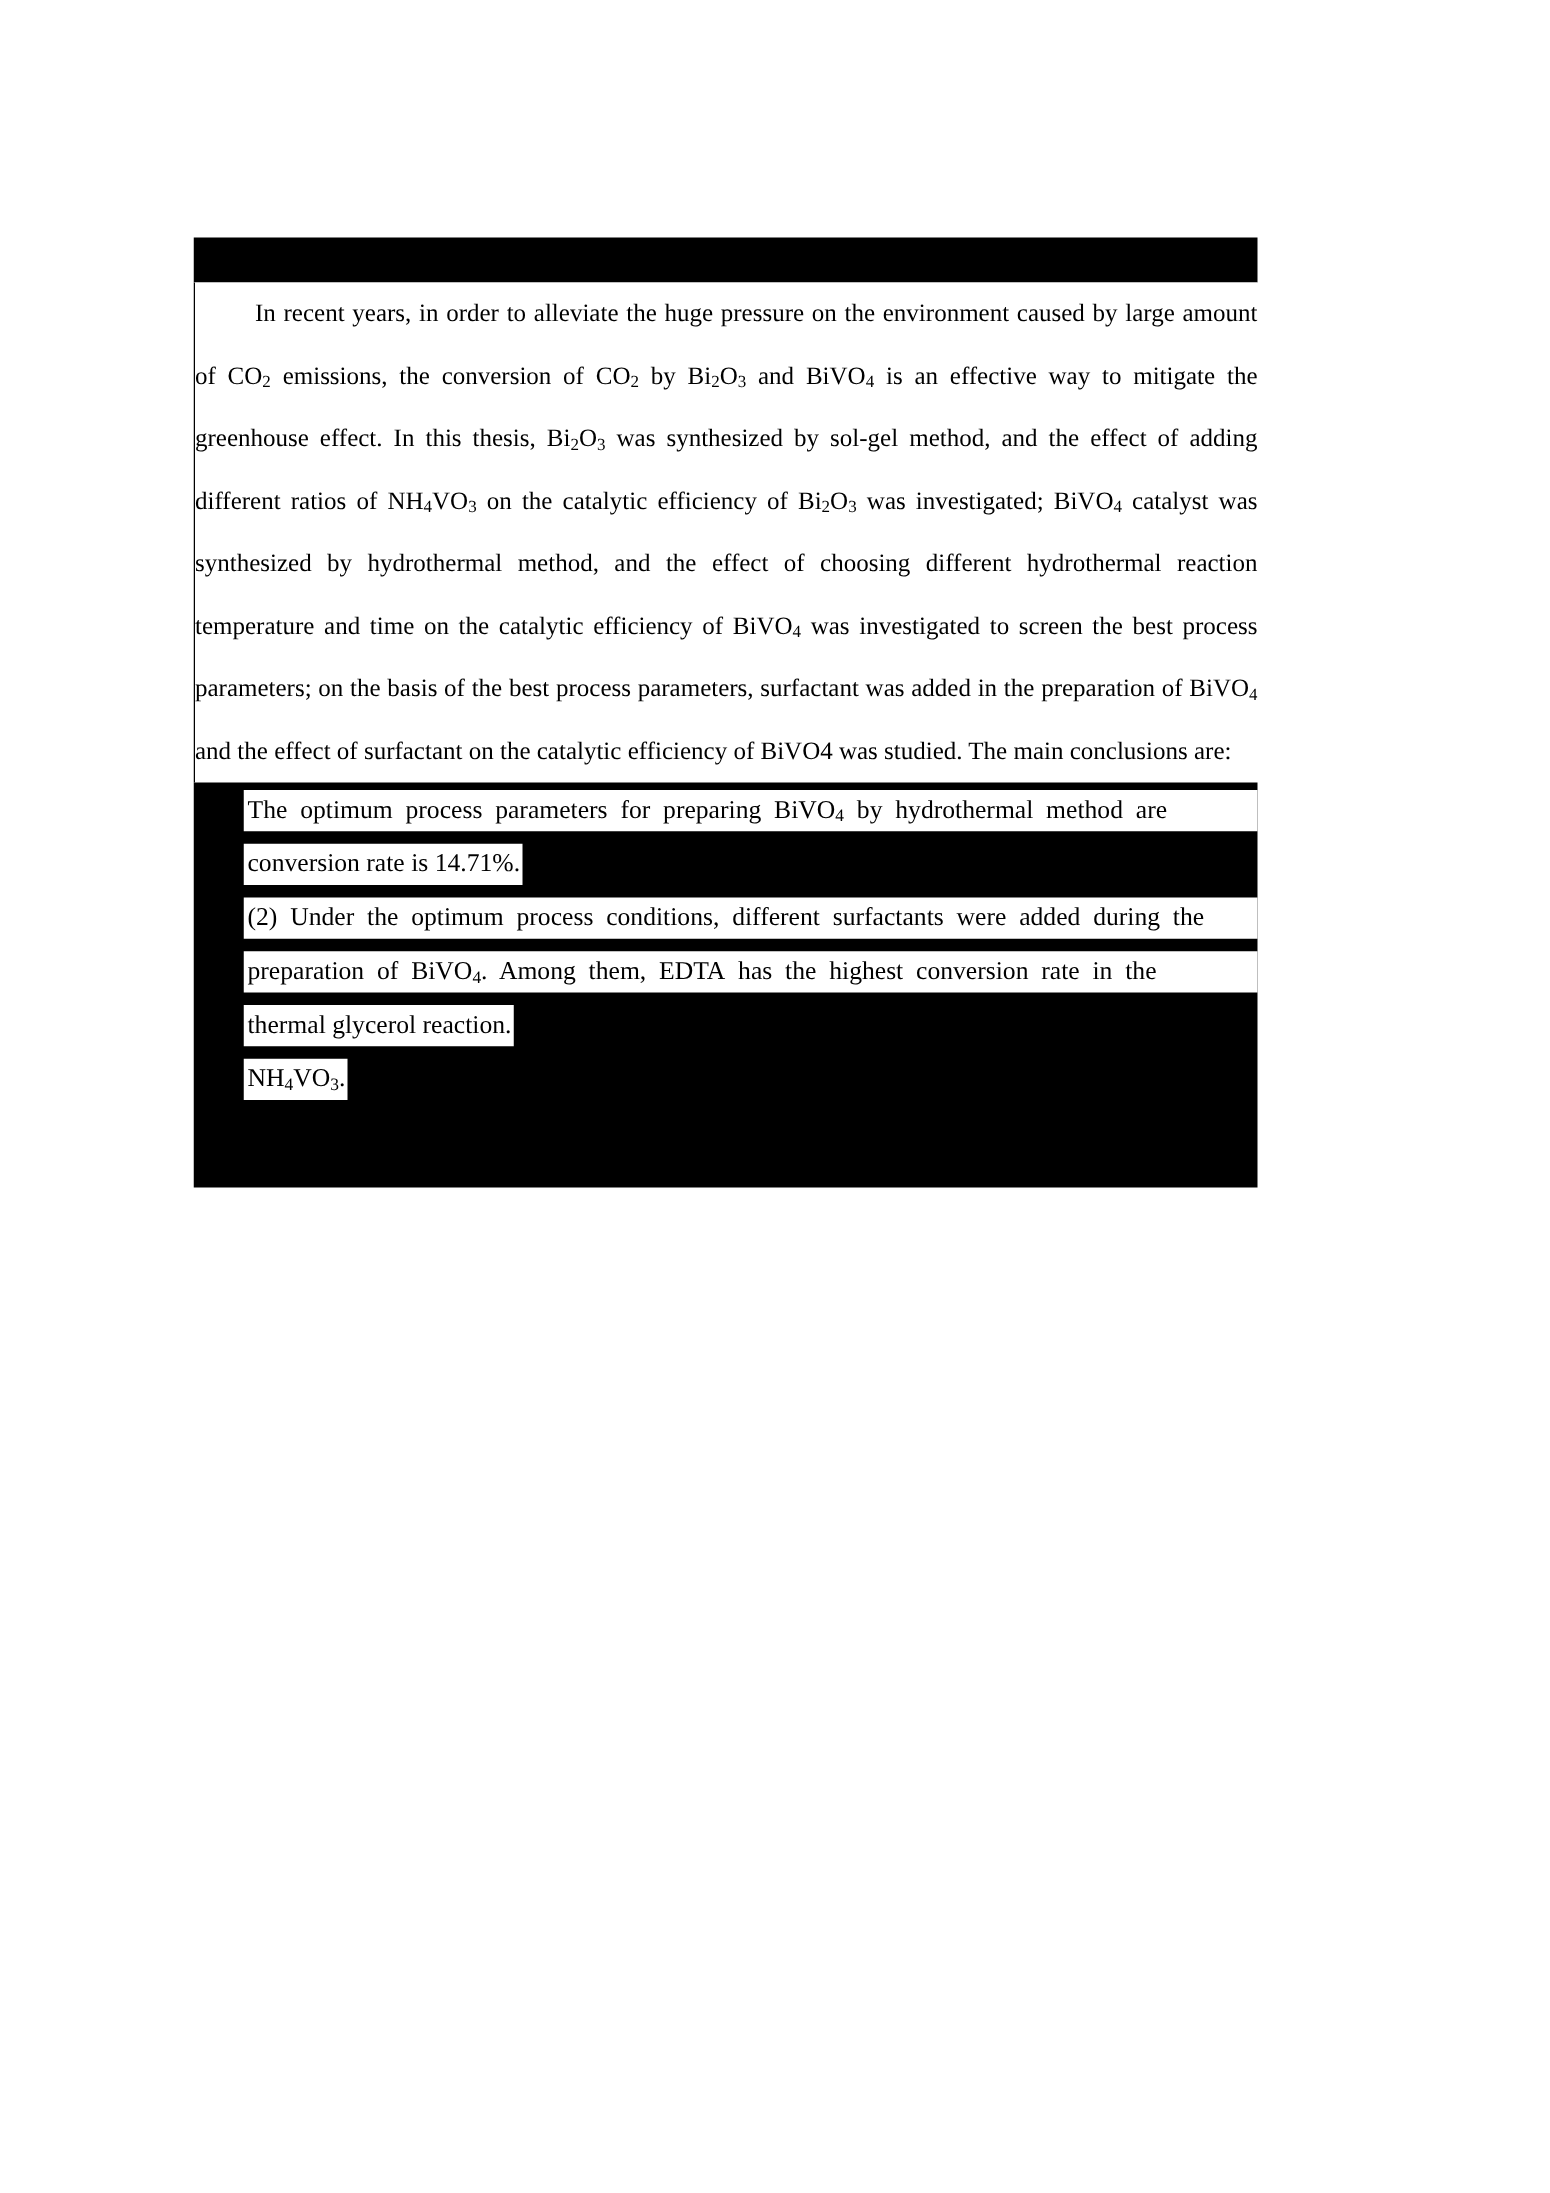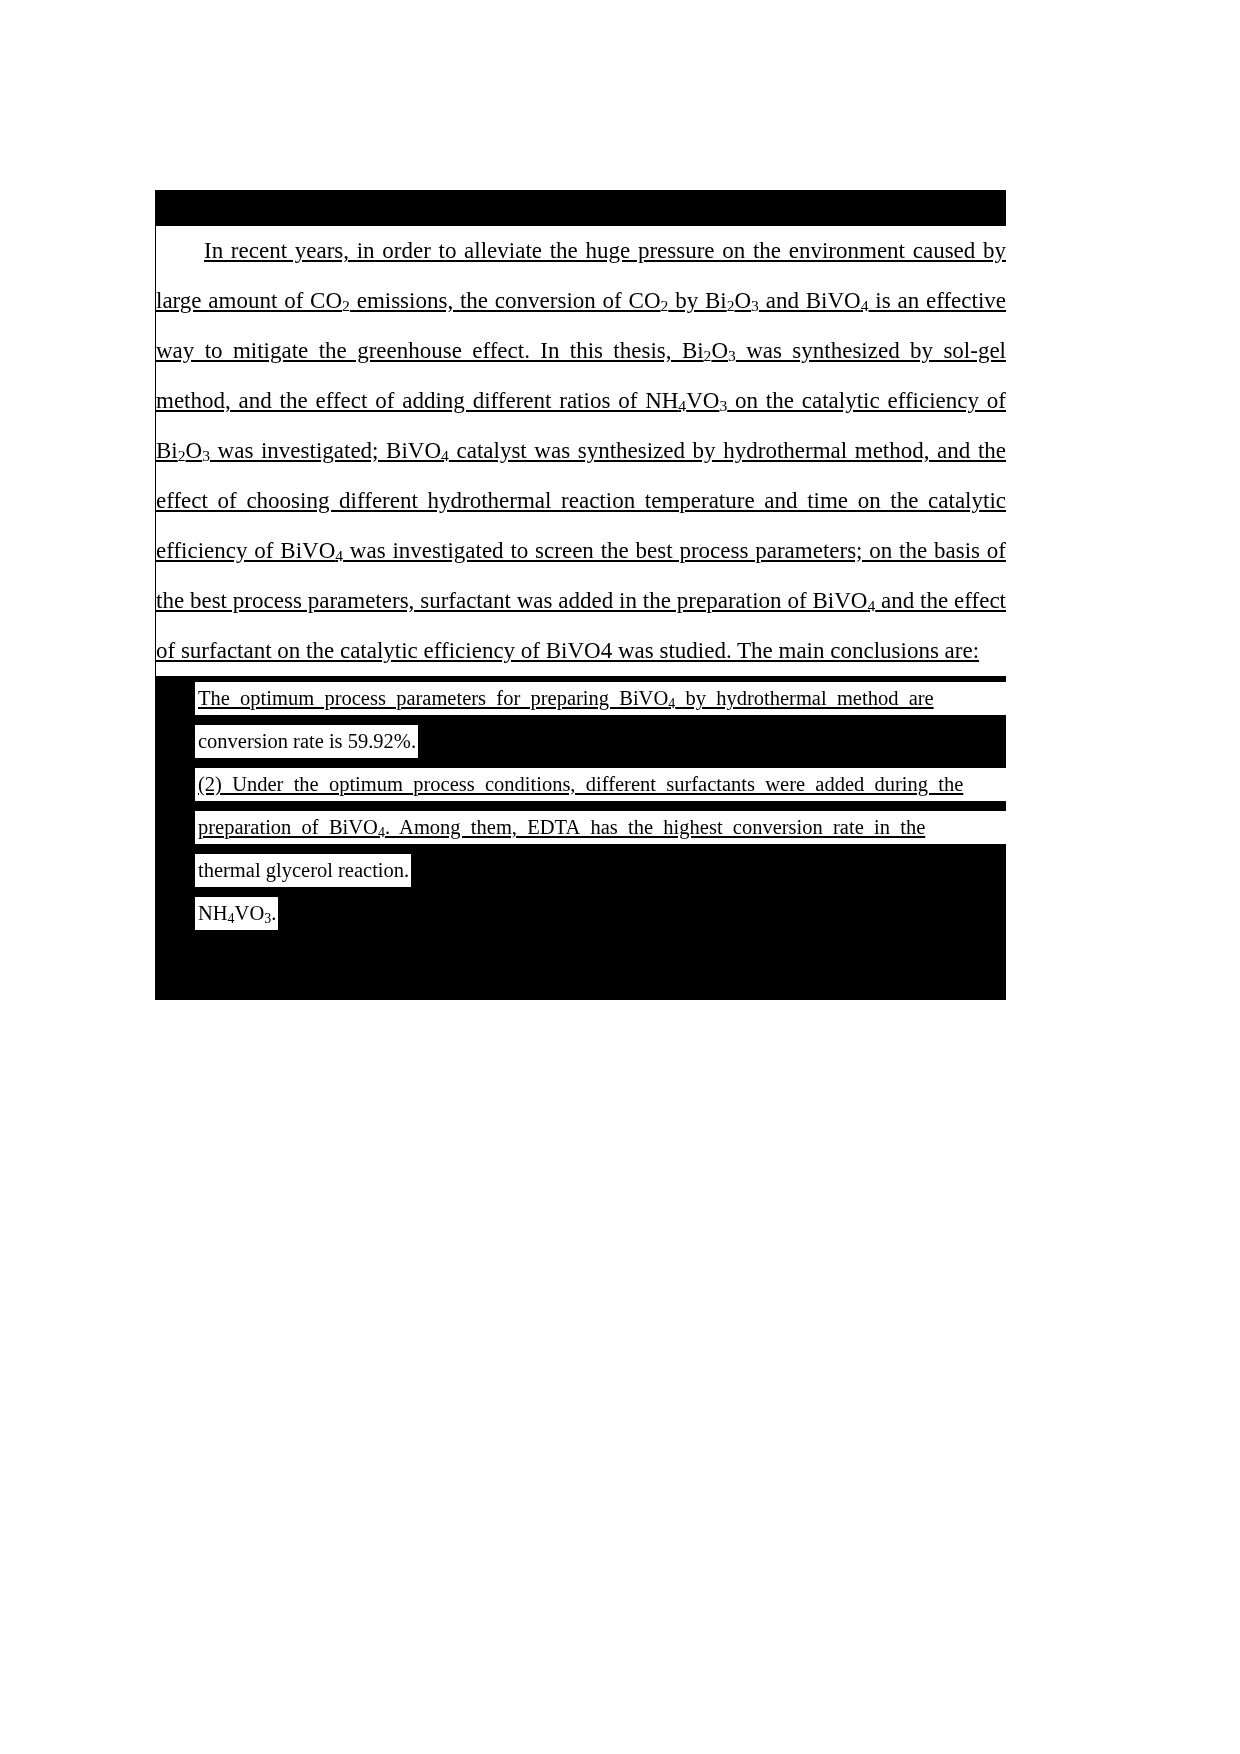--- a/index.html
+++ b/index.html
@@ -44,27 +44,26 @@
     background: #ffffff;
     color: #000000;
     border-left: 1.5px solid #000000;
     box-sizing: border-box;
     padding: 0 0 0 0;
     overflow: hidden;
     width: 851px;
   }
   .para-white p {
     margin: 0;
-    font-size: 23px;
+    font-size: 20px;
     line-height: 50px;
     text-align: justify;
     text-justify: inter-word;
     white-space: normal;
     letter-spacing: 0;
-    text-decoration: underline;
   }
   .para-white p.indent {
     text-indent: 48px;
   }
 
   
   .block-black {
     position: relative;
     background: #000000;
     width: 851px;
@@ -91,21 +90,20 @@
     overflow: hidden;
     width: max-content;
     max-width: 811px;
   }
   
   .hl-line.full {
     width: 811px;
     max-width: 811px;
     text-align: justify;
     text-justify: inter-word;
-    text-decoration: underline;
   }
   
   .hl-line.full::after {
     content: "";
     display: inline-block;
     width: 100%;
     height: 0;
   }
   .hl-line.tight {
     width: max-content;
@@ -137,21 +135,21 @@
         BiVO<sub>4</sub> was investigated to screen the best process parameters; on the basis of the best process
         parameters, surfactant was added in the preparation of BiVO<sub>4</sub> and the effect of surfactant on
         the catalytic efficiency of BiVO4 was studied. The main conclusions are:
       </p>
     </div>
 
     <div class="block-black">
 
       <div class="hl-para">
         <span class="hl-line full">The&nbsp; optimum&nbsp; process&nbsp; parameters&nbsp; for&nbsp; preparing&nbsp; BiVO<sub>4</sub>&nbsp; by&nbsp; hydrothermal&nbsp; method&nbsp; are</span>
-        <span class="hl-line tight">conversion rate is 59.92%.</span>
+        <span class="hl-line tight">conversion rate is 14.71%.</span>
       </div>
 
       <div class="hl-para">
         <span class="hl-line full">(2)&nbsp; Under&nbsp; the&nbsp; optimum&nbsp; process&nbsp; conditions,&nbsp; different&nbsp; surfactants&nbsp; were&nbsp; added&nbsp; during&nbsp; the</span>
         <span class="hl-line full">preparation&nbsp; of&nbsp; BiVO<sub>4</sub>.&nbsp; Among&nbsp; them,&nbsp; EDTA&nbsp; has&nbsp; the&nbsp; highest&nbsp; conversion&nbsp; rate&nbsp; in&nbsp; the</span>
         <span class="hl-line tight">thermal glycerol reaction.</span>
       </div>
 
       <div class="hl-para">
         <span class="hl-line tight">NH<sub>4</sub>VO<sub>3</sub>.</span>

